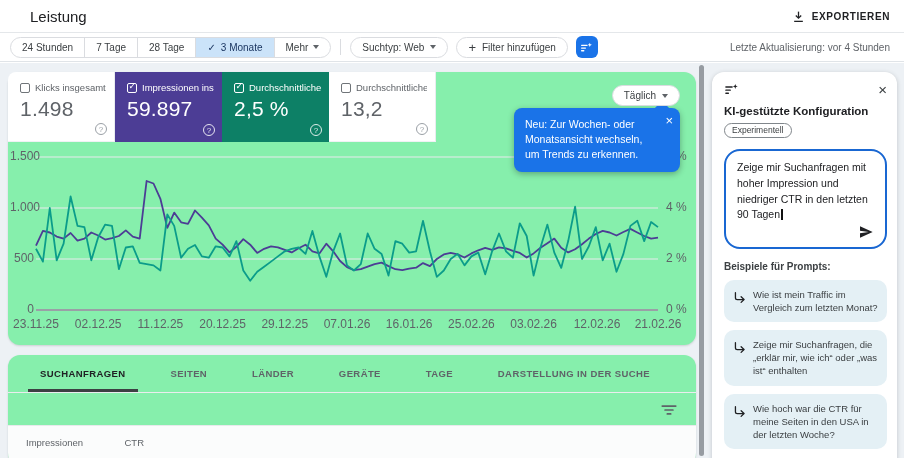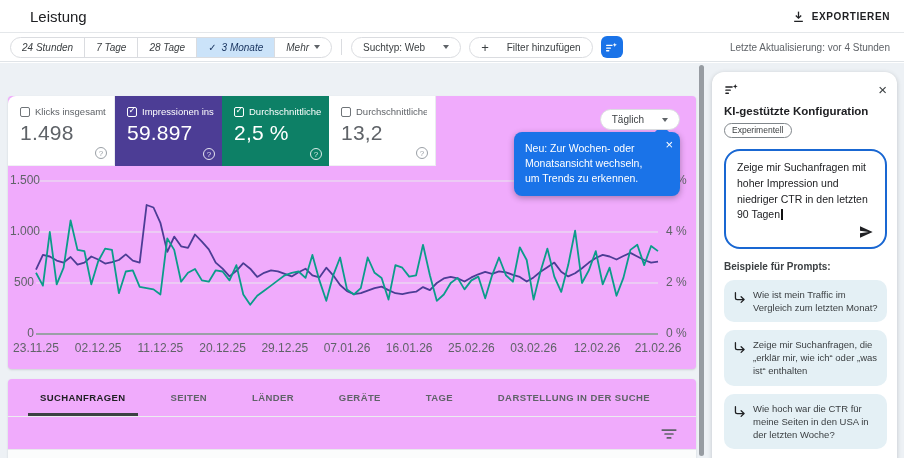--- a/index.html
+++ b/index.html
@@ -11,39 +11,39 @@
   .hdr { height:33px; display:flex; align-items:center; padding:0 14px 0 30px; border-bottom:1px solid #e4e7ea; background:#fff; }
   .hdr h1 { font-size:15px; font-weight:400; color:#202124; }
   .export-btn { margin-left:auto; display:flex; align-items:center; gap:7px; background:none; border:none; cursor:pointer;
     font-family:inherit; font-size:10px; font-weight:bold; letter-spacing:.6px; color:#202124; }
   .export-btn svg { width:13px; height:13px; }
 
   
   .tbar { height:29px; display:flex; align-items:center; padding:0 14px 0 10px; border-bottom:1px solid #e0e4e8; background:#fff; }
   .seg-group { display:flex; }
   .seg { display:inline-flex; align-items:center; gap:5px; height:21px; padding:0 11px; background:#fff;
-    border:1px solid #dadce0; margin-left:-1px; font-family:inherit; font-size:10px; color:#3c4043; cursor:pointer; white-space:nowrap;font-style:italic; }
+    border:1px solid #dadce0; margin-left:-1px; font-family:inherit; font-size:10px; color:#3c4043; cursor:pointer; white-space:nowrap; }
   .seg:first-child { border-radius:11px 0 0 11px; margin-left:0; }
   .seg:last-child { border-radius:0 11px 11px 0; }
   .seg.selected { background:#cbe3f9; color:#17325e; z-index:1; position:relative; }
   .seg .check { font-size:10px; }
   .vdiv { width:1px; height:16px; background:#dadce0; margin:0 9px; display:inline-block; }
-  .chip { display:inline-flex; align-items:center; gap:18px; height:21px; padding:0 11px; background:#fff; border:1px solid #dadce0;
+  .chip { display:inline-flex; align-items:center; gap:6px; height:21px; padding:0 11px; background:#fff; border:1px solid #dadce0;
     border-radius:11px; font-family:inherit; font-size:10px; color:#3c4043; cursor:pointer; white-space:nowrap; }
   .chip + .chip { margin-left:8px; }
   .plus-g { font-size:13px; font-weight:400; color:#3c4043; line-height:1; }
   .caret { width:0; height:0; border-left:3.5px solid transparent; border-right:3.5px solid transparent; border-top:4px solid #5f6368; display:inline-block; }
   .ai-btn { width:22px; height:22px; margin-left:8px; border:none; border-radius:6px; background:#1a73e8; color:#fff;
     display:inline-flex; align-items:center; justify-content:center; cursor:pointer; }
   .ai-btn svg { width:13px; height:13px; }
   .last-upd { margin-left:auto; font-size:10px; color:#5f6368;text-align:right; }
 
   
   .content { position:absolute; top:63px; left:0; right:0; bottom:0; background:#edf1f5; }
-  .card { position:absolute; background:#f0abfc; border-radius:4px; box-shadow:0 1px 2px rgba(60,64,67,.18);margin-top:24px; }
+  .card { position:absolute; background:#86efac; border-radius:12px; box-shadow:0 1px 2px rgba(60,64,67,.18); }
 
   
   .chart-card { left:8px; top:9px; width:688px; height:273px; }
   .metrics { position:absolute; top:0; left:0; display:flex; border-radius:8px 0 0 0; overflow:hidden; }
   .mcard { position:relative; width:107px; height:70px; padding:10px 8px 0 12px; cursor:pointer; }
   .mcard.plain { background:#fff; border-right:1px solid #e9ecef; border-bottom:1px solid #f0f2f4; }
   .mcard .lrow { display:flex; align-items:center; gap:5px; font-size:9.5px; color:#5f6368; white-space:nowrap; overflow:hidden; }
   .mcard.on .lrow { color:#fff; }
   .cb { flex:none; width:10px; height:10px; border:1.4px solid #6f7478; border-radius:2px; position:relative; }
   .mcard.on .cb { border-color:#fff; }

